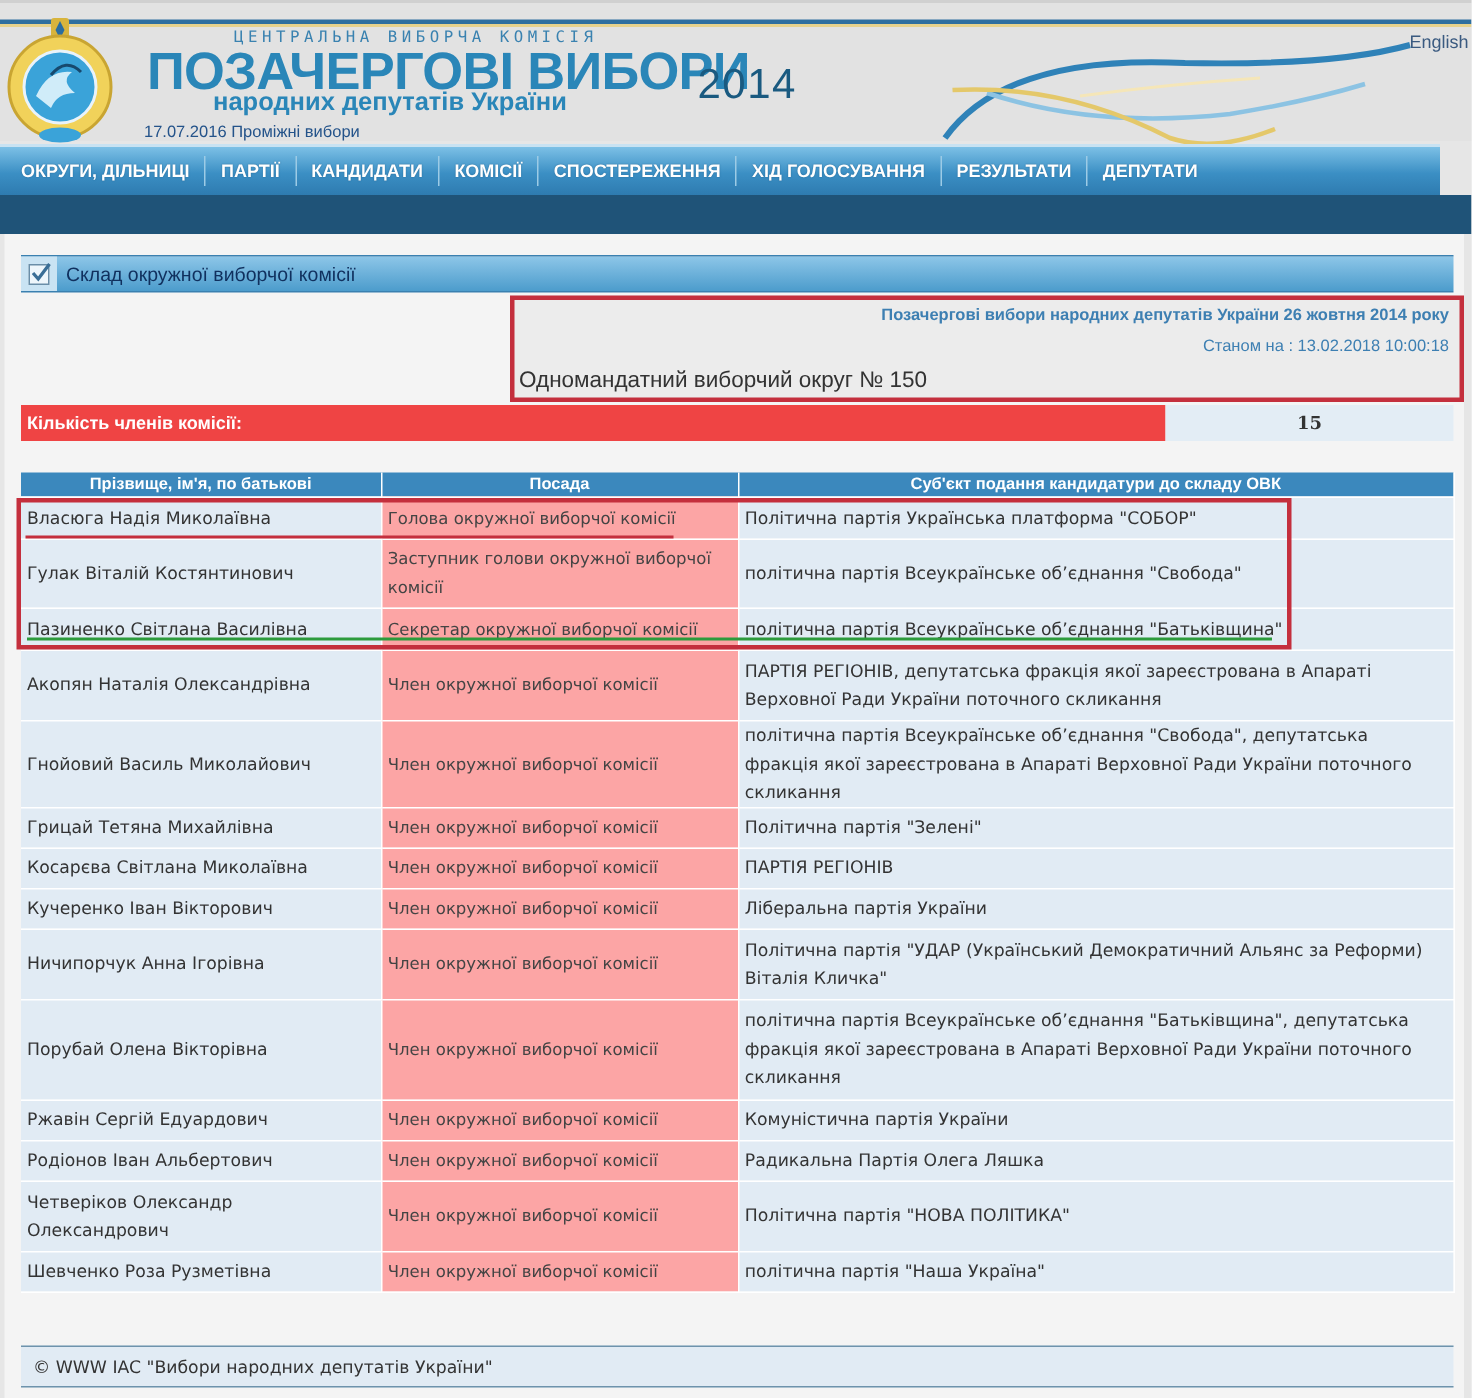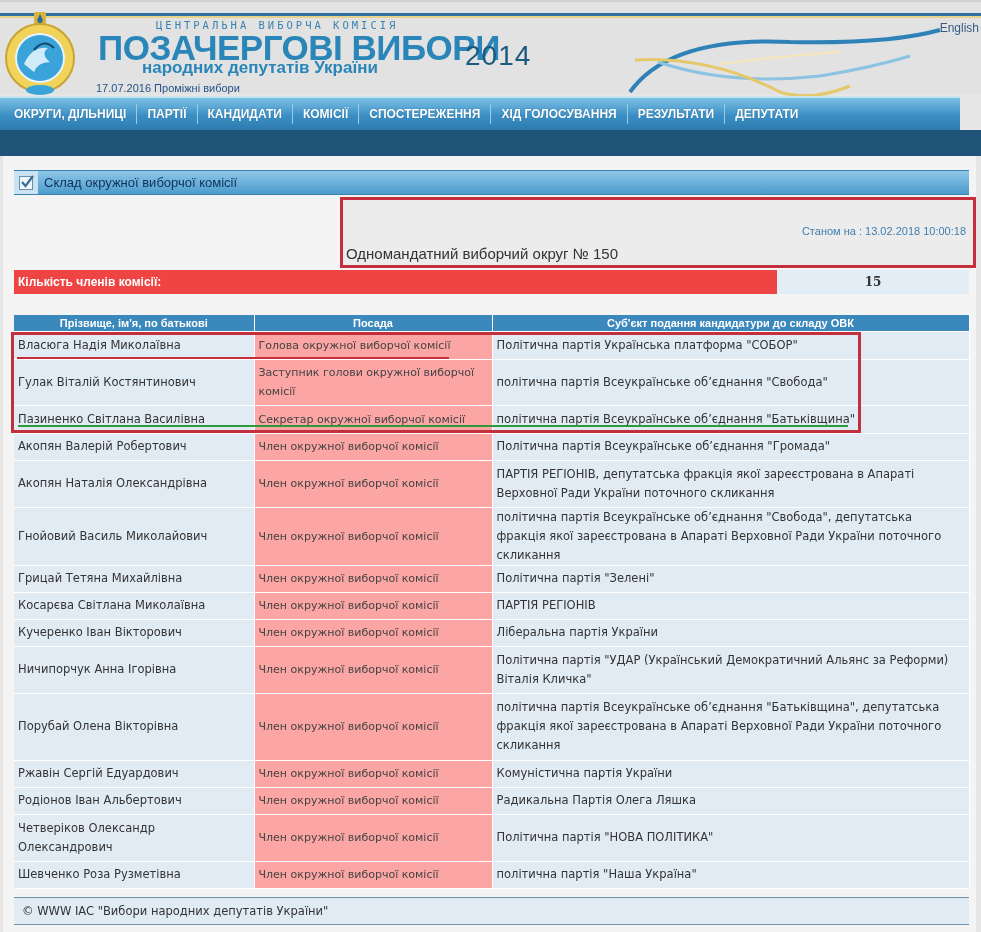--- a/index.html
+++ b/index.html
@@ -115,20 +115,21 @@
     <span>
       <svg width="14" height="14" viewBox="0 0 14 14" style="position:absolute;left:0;top:-2px;">
         <path d="M2 7 L5.5 11 L13 1" stroke="#3a6e96" stroke-width="2.2" fill="none"></path>
       </svg>
     </span>
   </div>
   <span class="title">Склад окружної виборчої комісії</span>
 </div>
 
 <div class="info-box">
+  <div class="elec">Позачергові вибори народних депутатів України 26 жовтня 2014 року</div>
   <div class="asof">Станом на : 13.02.2018 10:00:18</div>
   <div class="district">Одномандатний виборчий округ № 150</div>
 </div>
 
 <div class="count-row">
   <div class="count-label">Кількість членів комісії:</div>
   <div class="count-value">15</div>
 </div>
 
 <table class="members">
@@ -153,25 +154,20 @@
       <tr style="height: 46px;">
         <td class="c1">Гулак Віталій Костянтинович</td>
         <td class="c2">Заступник голови окружної виборчої комісії</td>
         <td class="c3">політична партія Всеукраїнське об’єднання "Свобода"</td>
       </tr>
       <tr style="height: 28px;">
         <td class="c1">Пазиненко Світлана Василівна</td>
         <td class="c2">Секретар окружної виборчої комісії</td>
         <td class="c3">політична партія Всеукраїнське об’єднання "Батьківщина"</td>
       </tr>
-      <tr style="height: 27px;">
-        <td class="c1">Акопян Валерій Робертович</td>
-        <td class="c2">Член окружної виборчої комісії</td>
-        <td class="c3">Політична партія Всеукраїнське об’єднання "Громада"</td>
-      </tr>
       <tr style="height: 47px;">
         <td class="c1">Акопян Наталія Олександрівна</td>
         <td class="c2">Член окружної виборчої комісії</td>
         <td class="c3">ПАРТІЯ РЕГІОНІВ, депутатська фракція якої зареєстрована в Апараті Верховної Ради України поточного скликання</td>
       </tr>
       <tr style="height: 47px;">
         <td class="c1">Гнойовий Василь Миколайович</td>
         <td class="c2">Член окружної виборчої комісії</td>
         <td class="c3">політична партія Всеукраїнське об’єднання "Свобода", депутатська фракція якої зареєстрована в Апараті Верховної Ради України поточного скликання</td>
       </tr>

